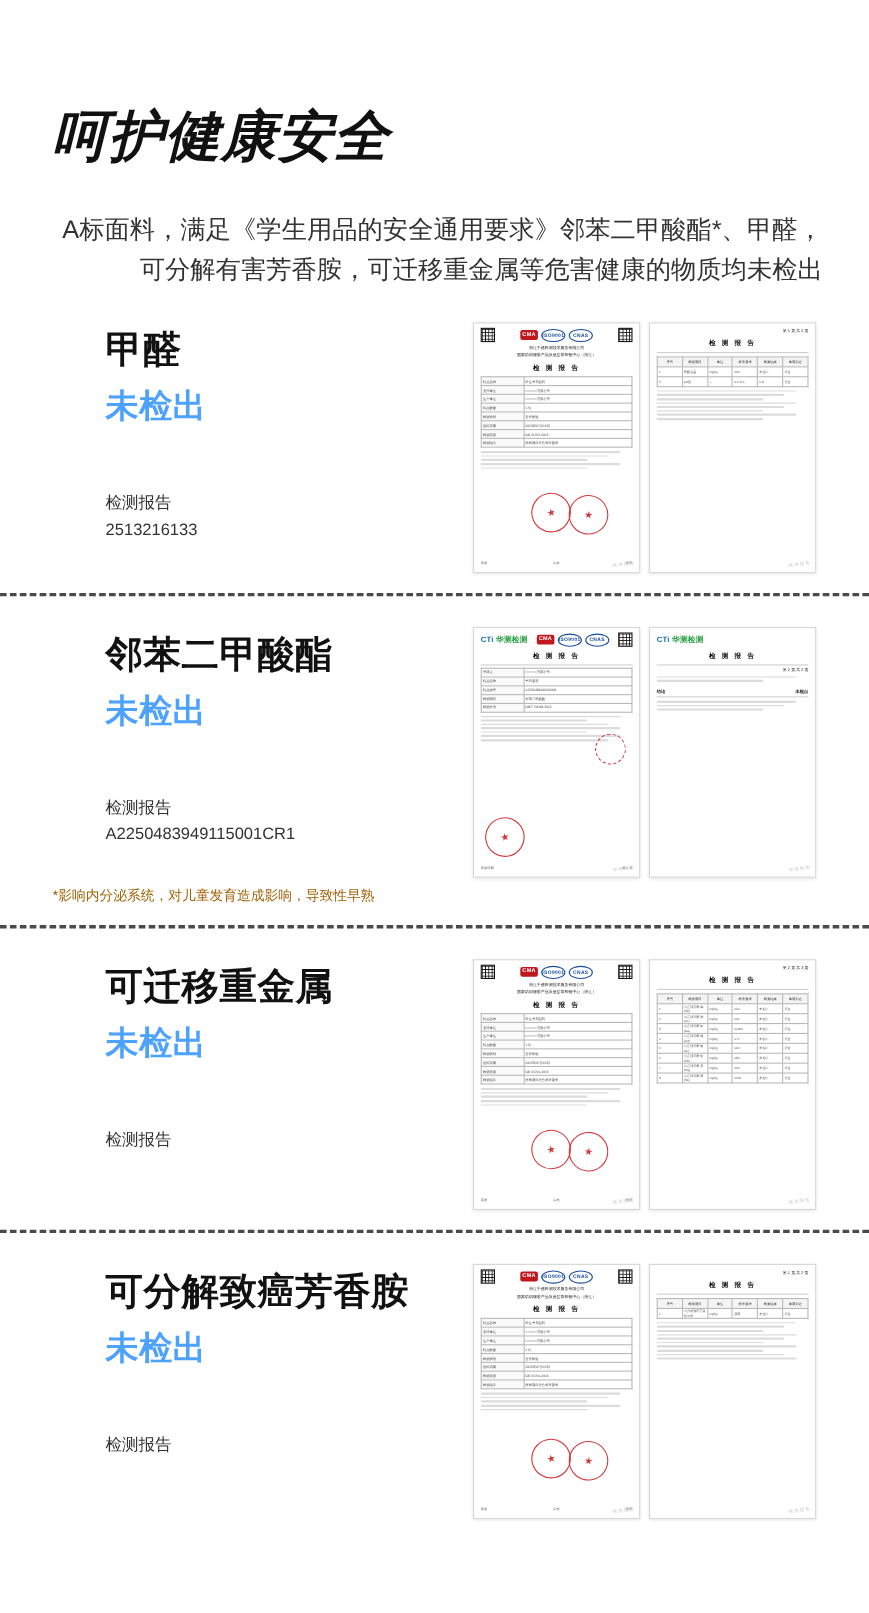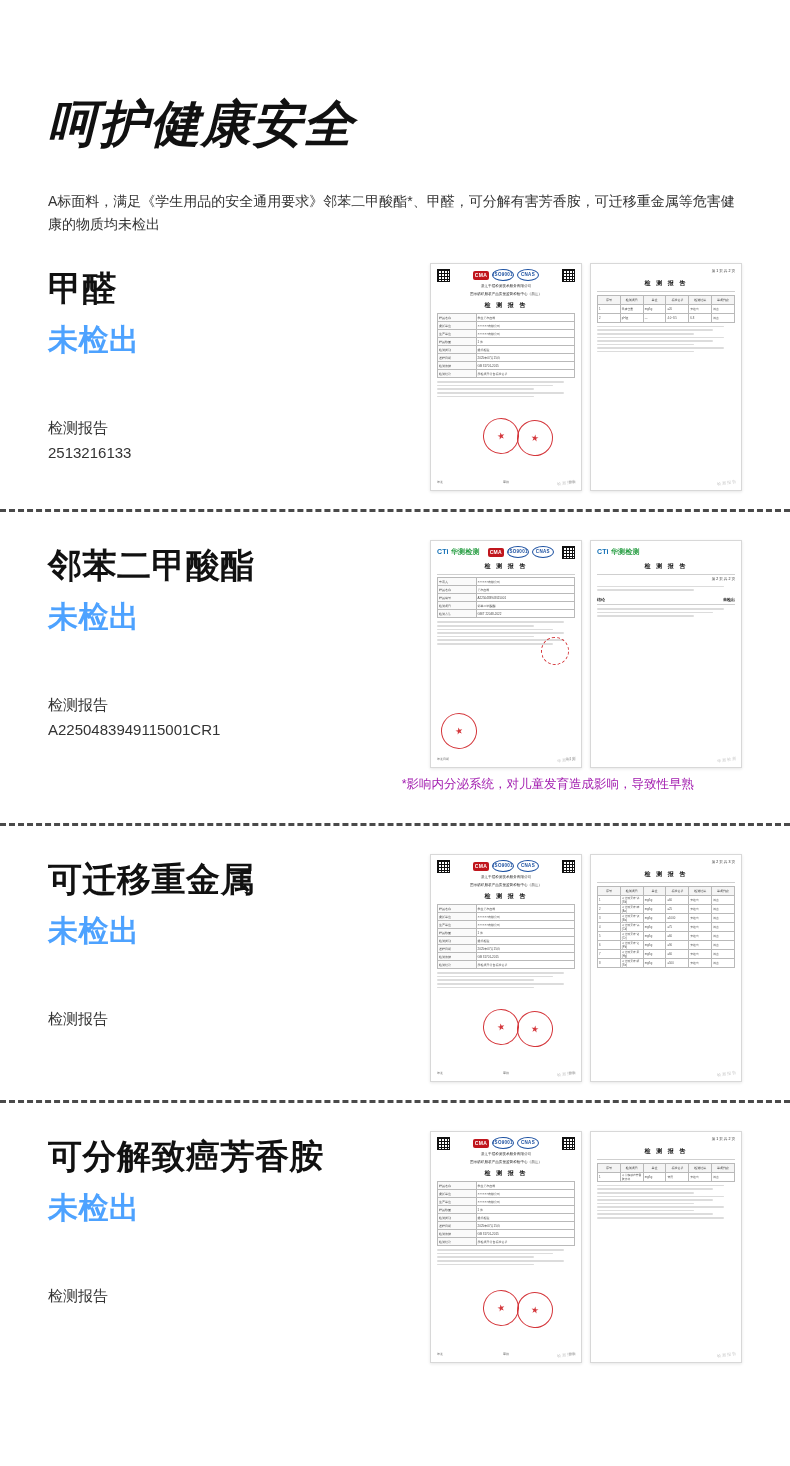--- a/index.html
+++ b/index.html
@@ -26,25 +26,26 @@
     margin:0;
     font-size:50px;
     line-height:1.18;
     font-weight:700;
     letter-spacing:1px;
     color:#111;
   }
   .hero h1 .l2{display:block;font-style:italic;}
   .hero p.lead{
     margin:36px 0 0 0;
-    font-size:14px;
+    font-size:23px;
     line-height:1.62;
     color:#333;
     max-width:700px;
     font-weight:400;
+    text-align:right;
   }
   
   .section{
     position:relative;
     padding:26px 48px 18px 48px;
     min-height:228px;
     box-sizing:border-box;
   }
   .sep{
     border:0;
@@ -54,20 +55,21 @@
     opacity:.85;
   }
   .sec-inner{
     display:flex;
     align-items:flex-start;
     justify-content:space-between;
   }
   .sec-left{
     width:360px;
     padding-top:8px;
+    margin-left:48px;
   }
   .sec-title{
     font-size:34px;
     font-weight:700;
     color:#111;
     line-height:1.15;
     letter-spacing:0.5px;
     margin:0;
   }
   .sec-sub{
@@ -84,24 +86,24 @@
     color:#333;
     line-height:1.62;
   }
   .sec-meta .rep-no{display:block;}
   .sec-right{
     display:flex;
     gap:8px;
     padding-top:2px;
   }
   .footnote{
-    text-align:right;
+    text-align:left;
     font-size:12.5px;
-    color:#a21caf;
-    margin:8px 48px 12px 0;
+    color:#a16207;
+    margin:8px 48px 0 0;
   }
   
   .doc{
     width:152px;
     height:228px;
     background:#fff;
     border:1px solid #d8d8d8;
     box-shadow:0 1px 3px rgba(0,0,0,.10);
     position:relative;
     overflow:hidden;

